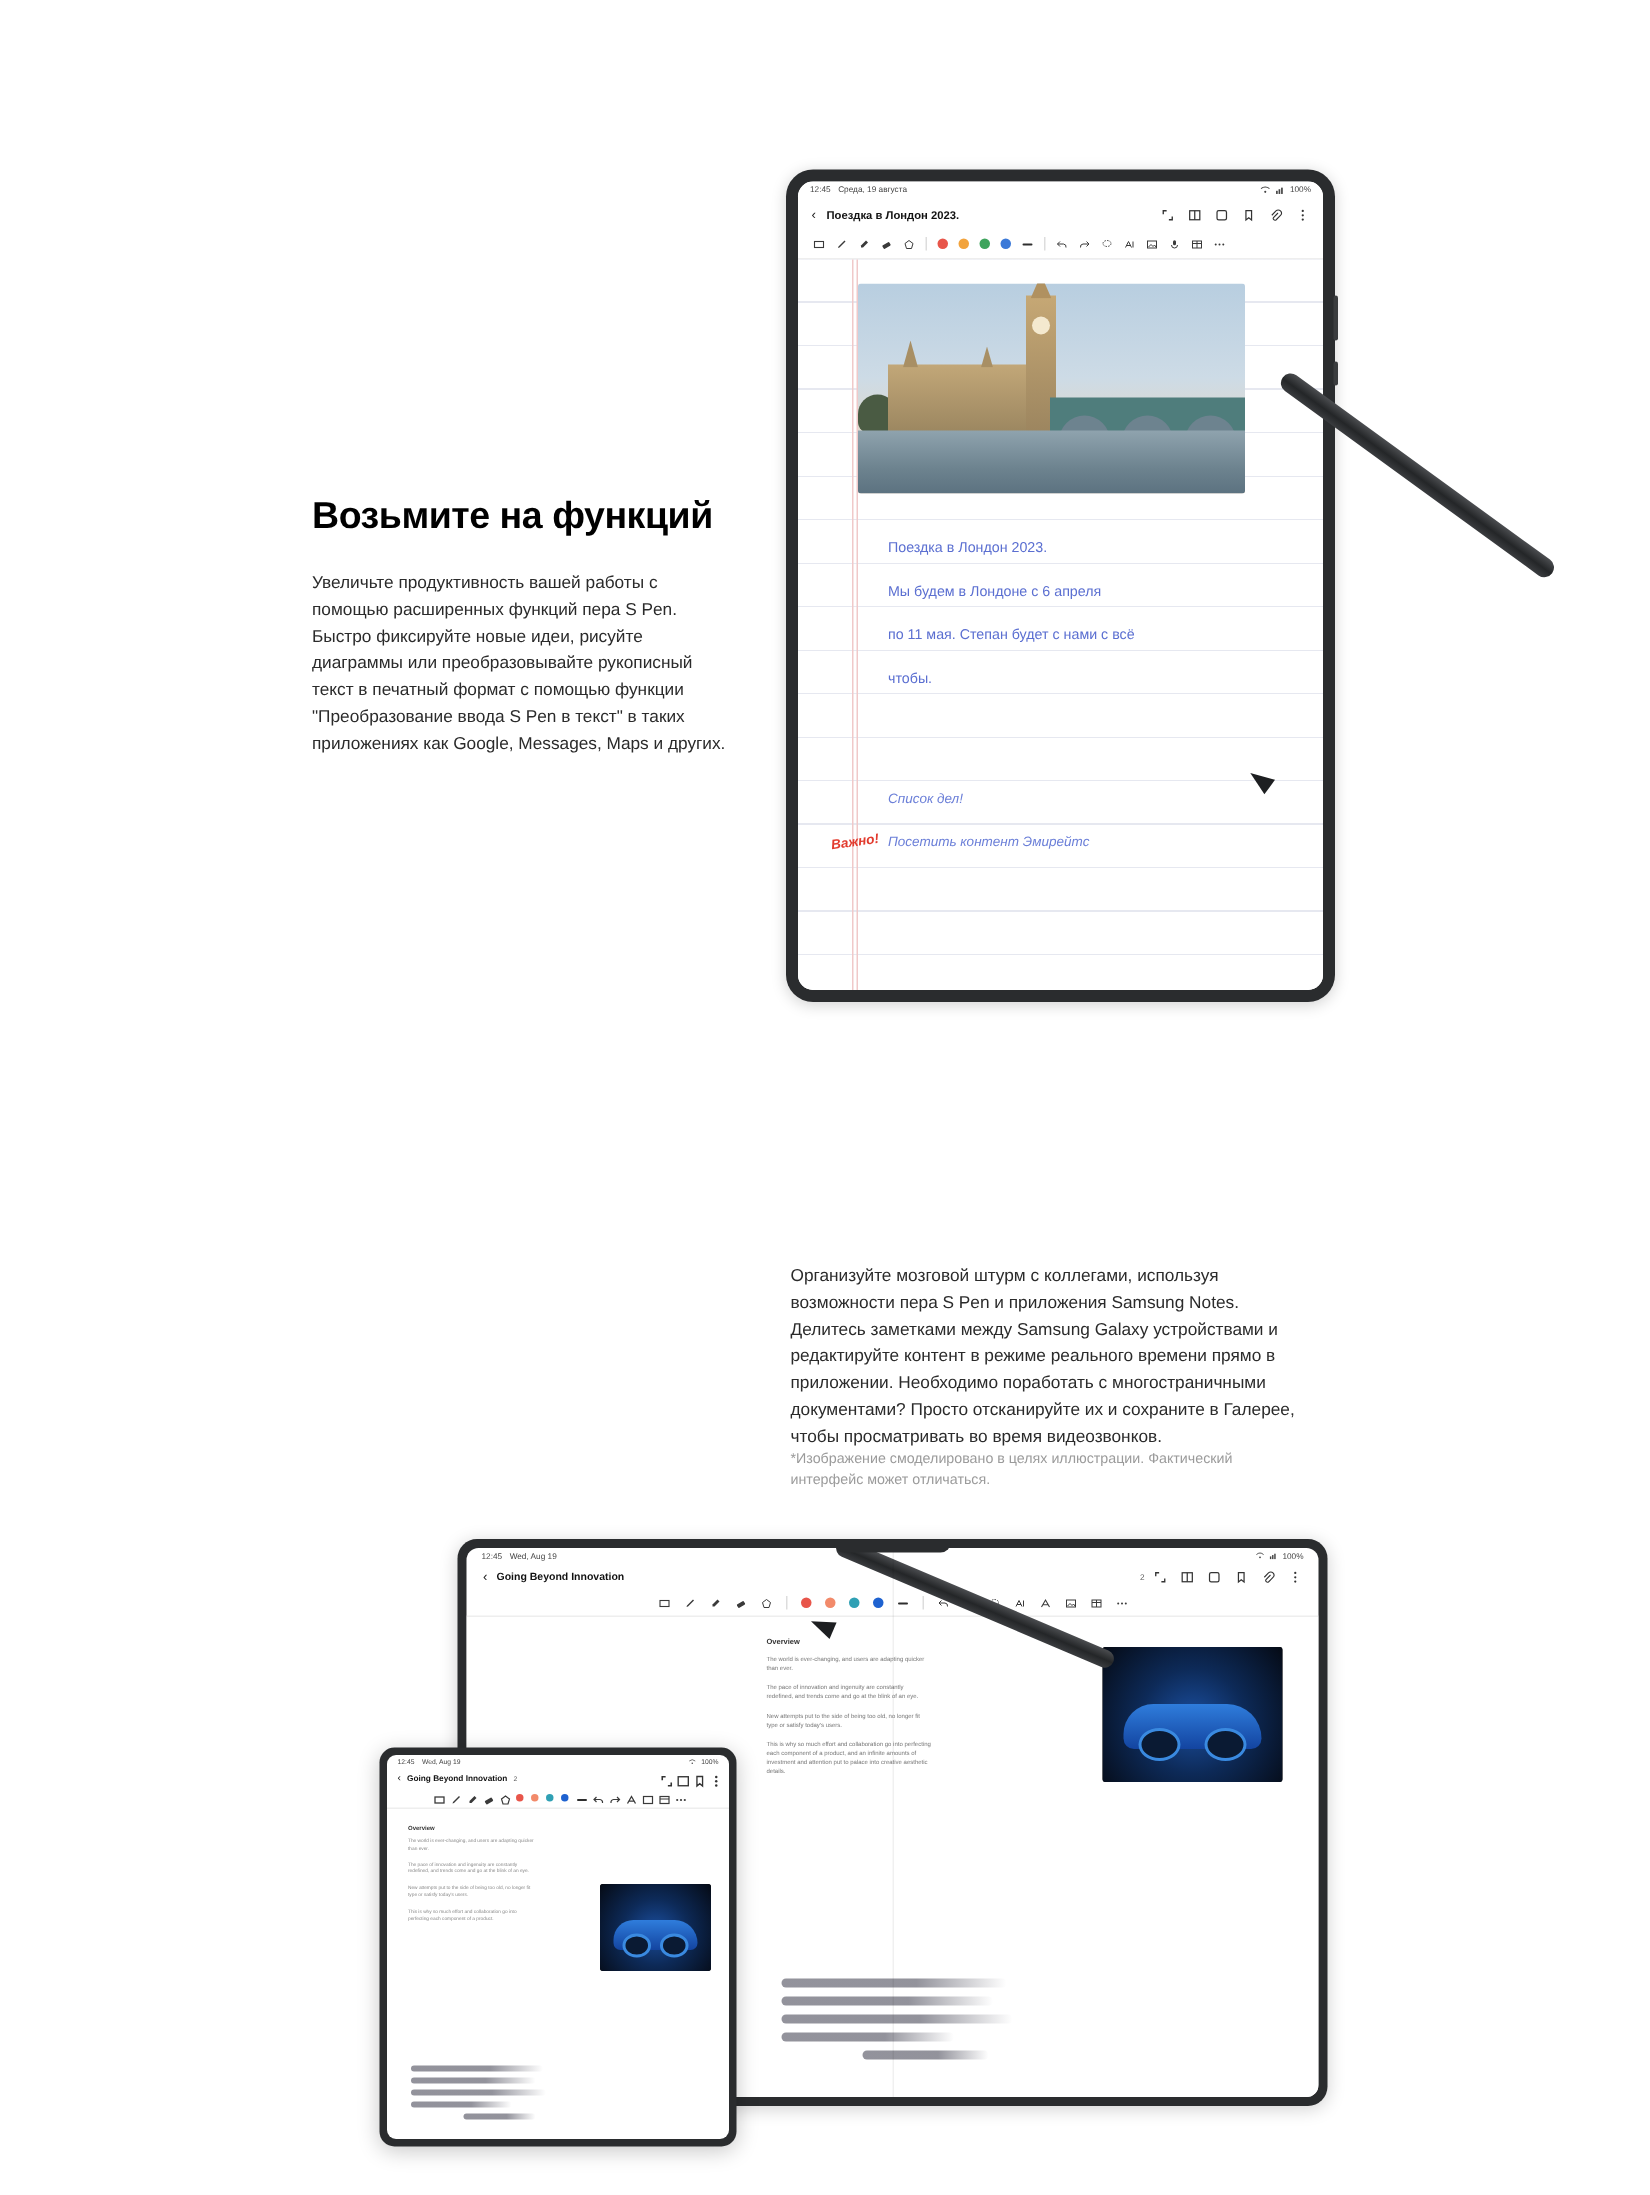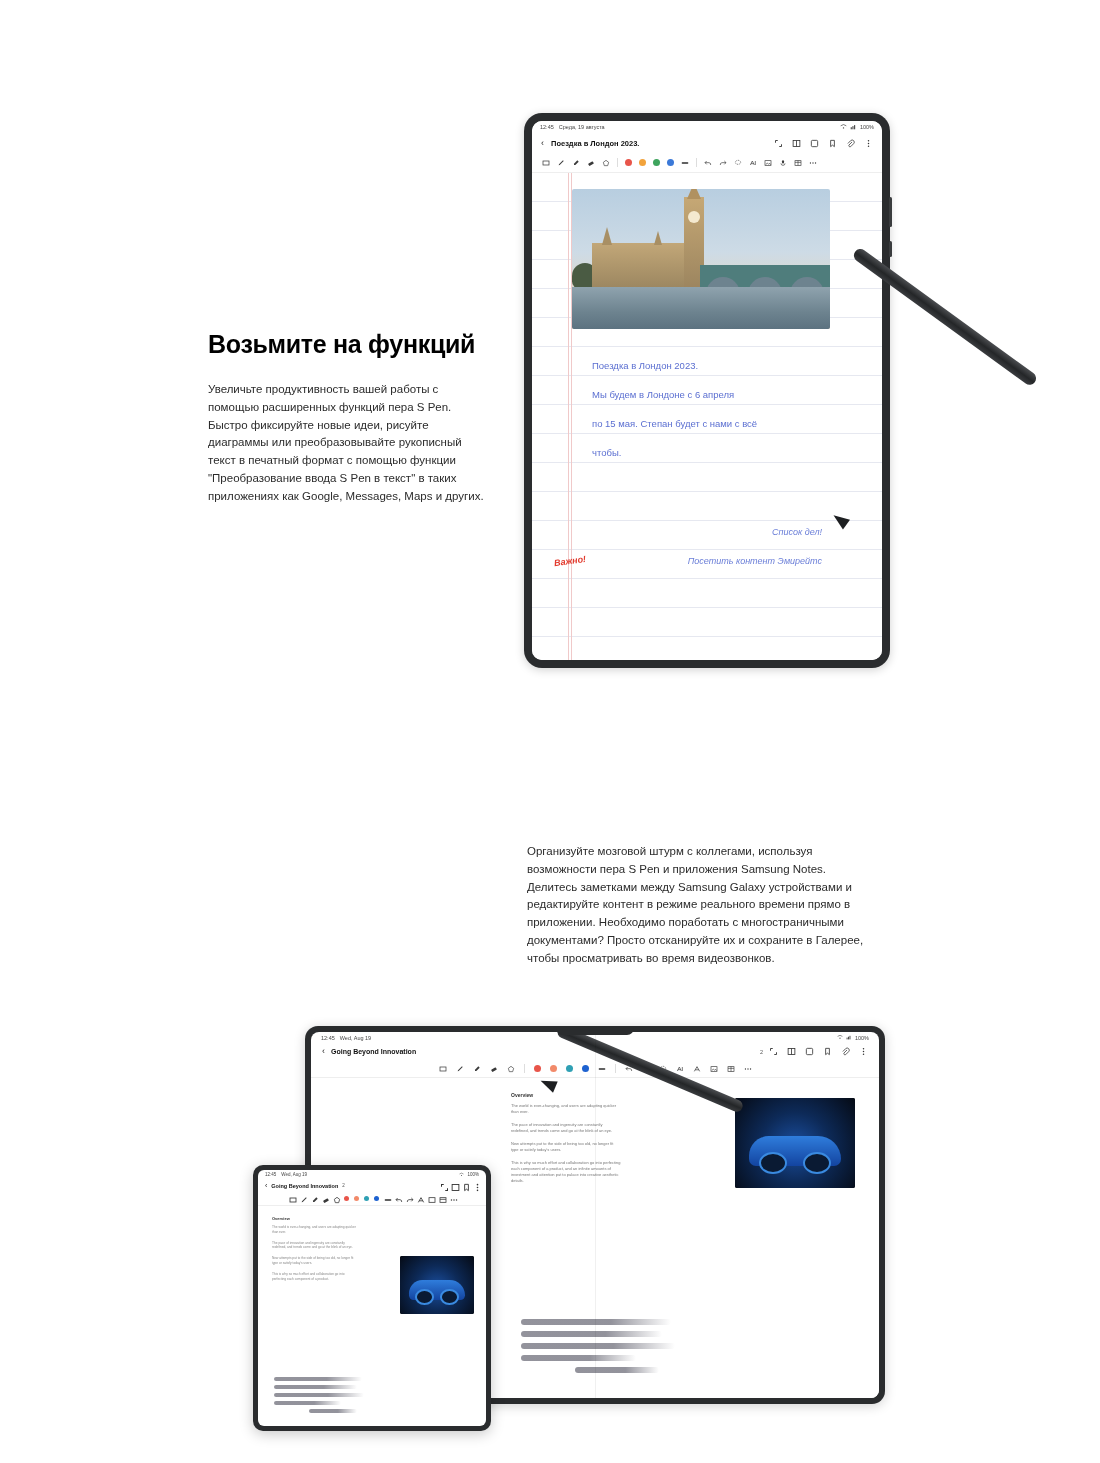--- a/index.html
+++ b/index.html
@@ -86,21 +86,21 @@
   .bridge{position:absolute;right:0;bottom:30px;width:130px;height:34px;background:#4f7d7c;}
   .bridge-arch{position:absolute;bottom:0;width:34px;height:22px;background:#6d838f;border-radius:22px 22px 0 0;}
   .trees{position:absolute;left:0;bottom:40px;width:26px;height:26px;background:#4a5b43;border-radius:50% 50% 30% 30%;}
 
   .note-text{position:absolute;left:60px;top:178px;width:215px;}
   .nt-line{font-size:9.5px;color:#5b6fd1;line-height:29px;white-space:nowrap;}
   .vazhno{
     position:absolute;left:-38px;top:205px;font-size:9px;color:#e23b2e;font-style:italic;font-weight:700;
     transform:rotate(-8deg);
   }
-  .todo{position:absolute;left:60px;top:345px;width:230px;text-align:right;}
+  .todo{position:absolute;left:60px;top:345px;width:230px;}
   .todo-line{font-size:9px;color:#6b7fd8;font-style:italic;line-height:29px;white-space:nowrap;}
 
   
   .spen-1{
     position:absolute;left:816px;top:378px;width:228px;height:262px;pointer-events:none;
   }
   .spen-body{
     position:absolute;left:0;top:0;width:222px;height:13px;
     background:linear-gradient(180deg,#4b4d50,#242628 55%,#3a3c3f);
     border-radius:7px;
@@ -369,21 +369,21 @@
               <div class="bridge-arch" style="left:90px"></div>
             </div>
             <div class="river"></div>
           </div>
           <span class="sr-only">Биг-Бен и Вестминстерский мост, Лондон</span>
         </div>
 
         <div class="note-text">
           <div class="nt-line">Поездка в Лондон 2023.</div>
           <div class="nt-line">Мы будем в Лондоне с 6 апреля</div>
-          <div class="nt-line">по 15 мая. Степан будет с нами с всё</div>
+          <div class="nt-line">по 11 мая. Степан будет с нами с всё</div>
           <div class="nt-line">чтобы.</div>
           <div class="vazhno">Важно!</div>
         </div>
 
         <div class="todo">
           <div class="todo-line">Список дел!</div>
           <div class="todo-line">Посетить контент Эмирейтс</div>
         </div>
       </div>
 
@@ -392,20 +392,21 @@
 
   <div class="spen-1">
     <div class="spen-body" style="transform:rotate(36deg) translate(-4px,0);"></div>
     <div class="spen-tip" style="left:16px;top:136px;transform:rotate(36deg);"></div>
   </div>
 </div>
 
 <div class="section" id="section-two">
 
   <p class="s2-body">Организуйте мозговой штурм с коллегами, используя возможности пера S Pen и приложения Samsung Notes. Делитесь заметками между Samsung Galaxy устройствами и редактируйте контент в режиме реального времени прямо в приложении. Необходимо поработать с многостраничными документами? Просто отсканируйте их и сохраните в Галерее, чтобы просматривать во время видеозвонков.</p>
+  <p class="s2-foot">*Изображение смоделировано в целях иллюстрации. Фактический интерфейс может отличаться.</p>
 
   <div class="fold">
     <div class="fold-notch"></div>
     <div class="bezel-inner">
       <div class="fold-statusbar">
         <div class="sb-left">
           <span>12:45</span>
           <span>Wed, Aug 19</span>
         </div>
         <div class="sb-right">

